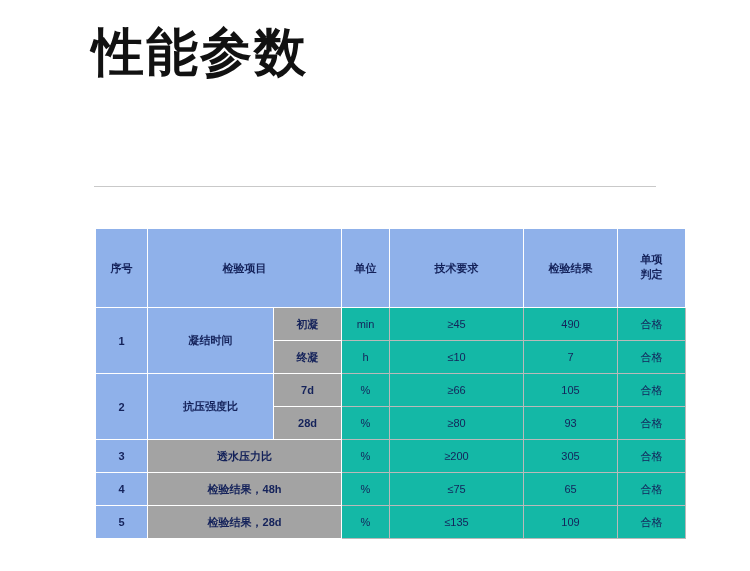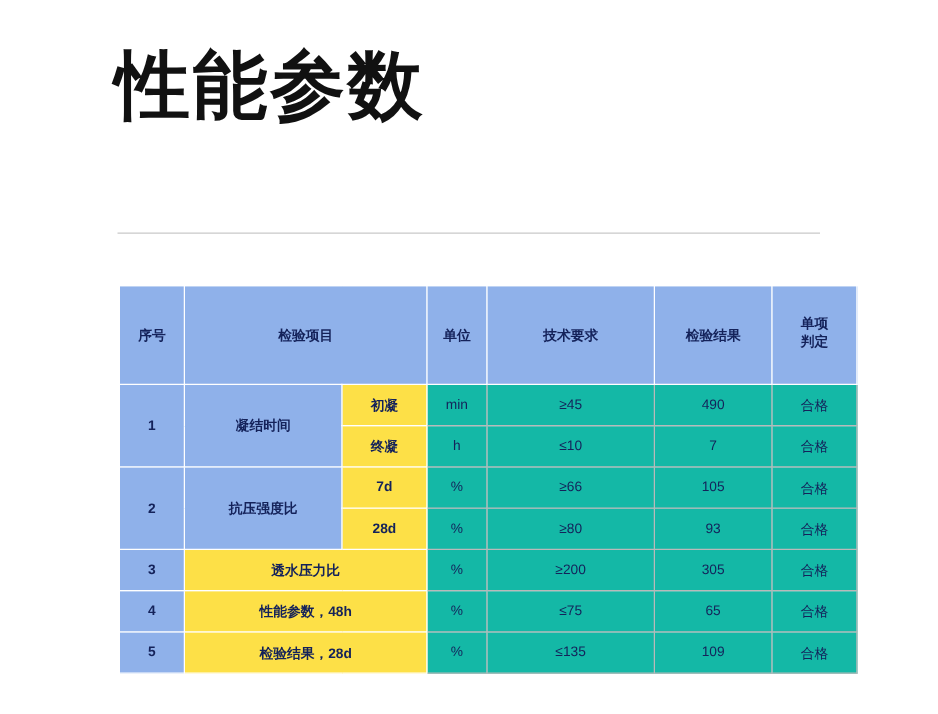--- a/index.html
+++ b/index.html
@@ -16,22 +16,22 @@
   }
   .page {
     position: relative;
     width: 750px;
     height: 571px;
     box-sizing: border-box;
   }
   .title {
     position: absolute;
     left: 92px;
-    top: 36px;
-    font-size: 60px;
+    top: 24px;
+    font-size: 52px;
     font-weight: bold;
     letter-spacing: 2px;
     color: #111111;
     line-height: 1.1;
   }
   .subtitle {
     position: absolute;
     left: 94px;
     top: 128px;
     font-size: 17px;
@@ -64,21 +64,21 @@
     padding: 0;
   }
   .hdr td {
     background: #8fb1ea;
     font-weight: bold;
     height: 78px;
     font-size: 11.5px;
     color: #16204f;
   }
   .cell-blue {
-    background: #fde047;
+    background: #a3a3a3;
     font-weight: bold;
   }
   .cell-blue-dark {
     background: #8fb1ea;
     font-weight: bold;
   }
   .cell-white {
     background: #14b8a6;
     color: #1a1a1a;
     font-weight: normal;
@@ -170,21 +170,21 @@
         <td class="cell-blue-dark">3</td>
         <td class="cell-blue" colspan="2">透水压力比</td>
         <td class="cell-white">%</td>
         <td class="cell-white">≥200</td>
         <td class="cell-white">305</td>
         <td class="cell-white">合格</td>
       </tr>
 
       <tr class="row-h">
         <td class="cell-blue-dark">4</td>
-        <td class="cell-blue" colspan="2">性能参数，48h</td>
+        <td class="cell-blue" colspan="2">检验结果，48h</td>
         <td class="cell-white">%</td>
         <td class="cell-white">≤75</td>
         <td class="cell-white">65</td>
         <td class="cell-white">合格</td>
       </tr>
 
       <tr class="row-h">
         <td class="cell-blue-dark">5</td>
         <td class="cell-blue" colspan="2">检验结果，28d</td>
         <td class="cell-white">%</td>

